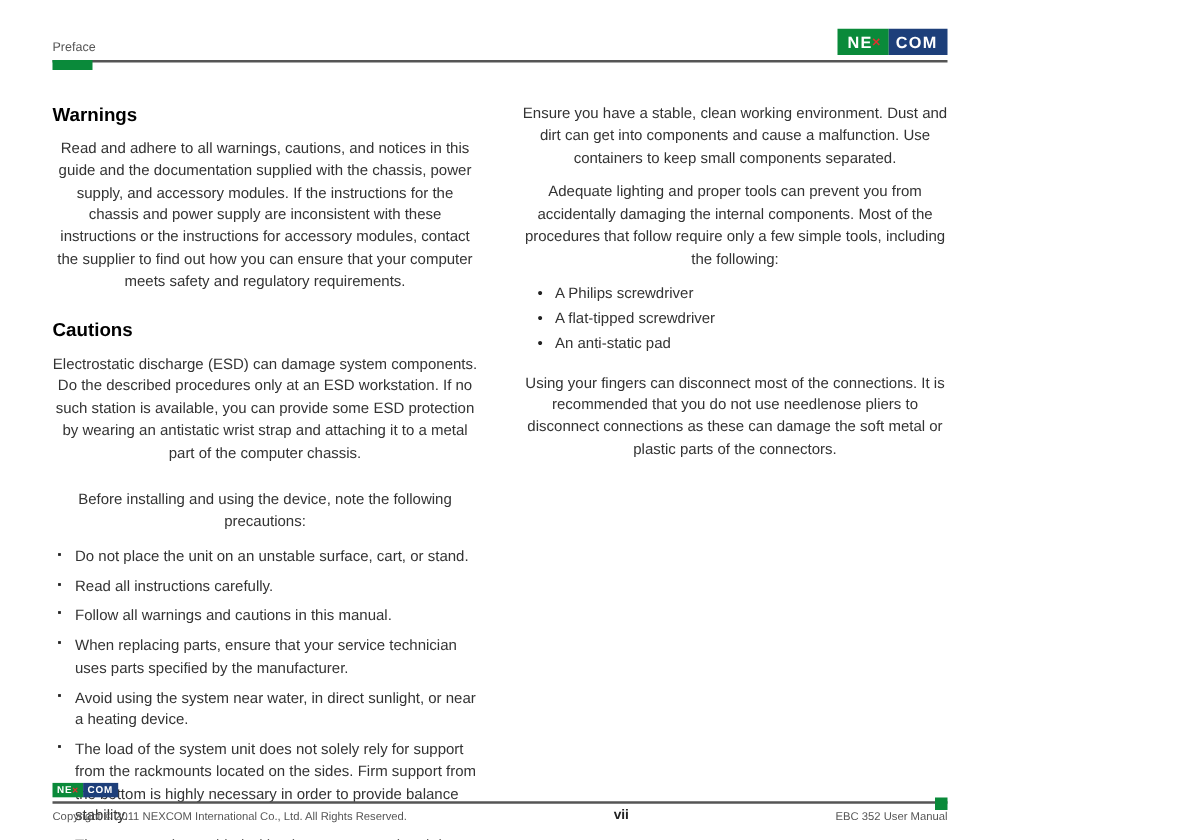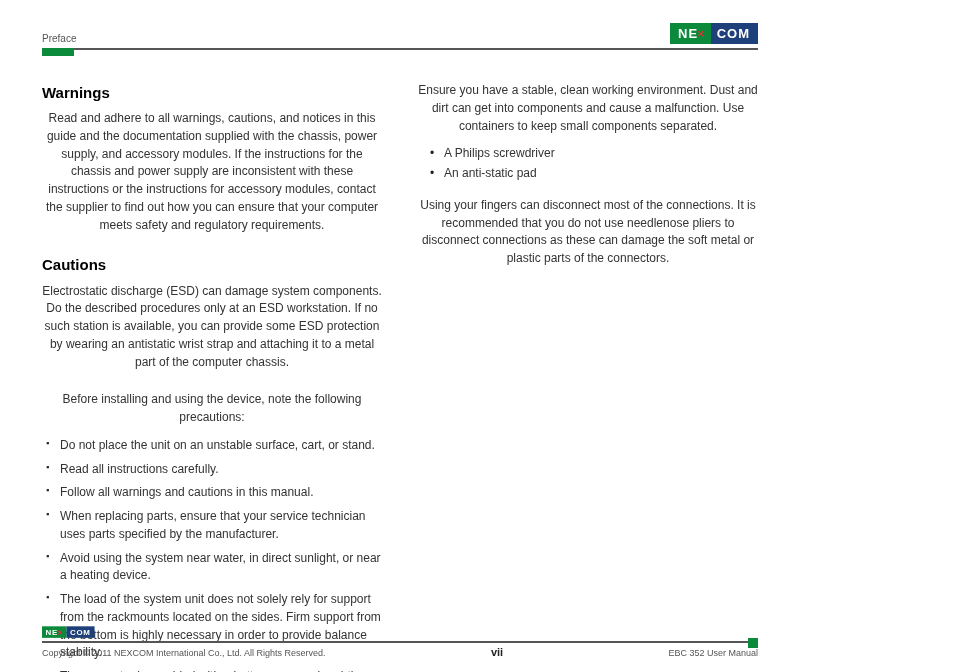--- a/index.html
+++ b/index.html
@@ -73,22 +73,24 @@
           <li>Avoid using the system near water, in direct sunlight, or near a heating device.</li>
           <li>The load of the system unit does not solely rely for support from the rackmounts located on the sides. Firm support from the bottom is highly necessary in order to provide balance stability.</li>
           <li>The computer is provided with a battery-powered real-time clock circuit. There is a danger of explosion if battery is incorrectly replaced. Replace only with the same or equivalent type recommended by the manufacturer. Discard used batteries according to the manufacturer's instructions.</li>
         </ul>
       </div>
     </div>
 
     <div class="col">
       <div class="sect">
         <p>Ensure you have a stable, clean working environment. Dust and dirt can get into components and cause a malfunction. Use containers to keep small components separated.</p>
+        <p>Adequate lighting and proper tools can prevent you from accidentally damaging the internal components. Most of the procedures that follow require only a few simple tools, including the following:</p>
         <ul class="bullets">
           <li>A Philips screwdriver</li>
+          <li>A flat-tipped screwdriver</li>
           <li>An anti-static pad</li>
         </ul>
         <p>Using your fingers can disconnect most of the connections. It is recommended that you do not use needlenose pliers to disconnect connections as these can damage the soft metal or plastic parts of the connectors.</p>
       </div>
     </div>
   </div>
 
   <div class="footer">
     <div class="footer-logo">
       <div class="logo-box">

